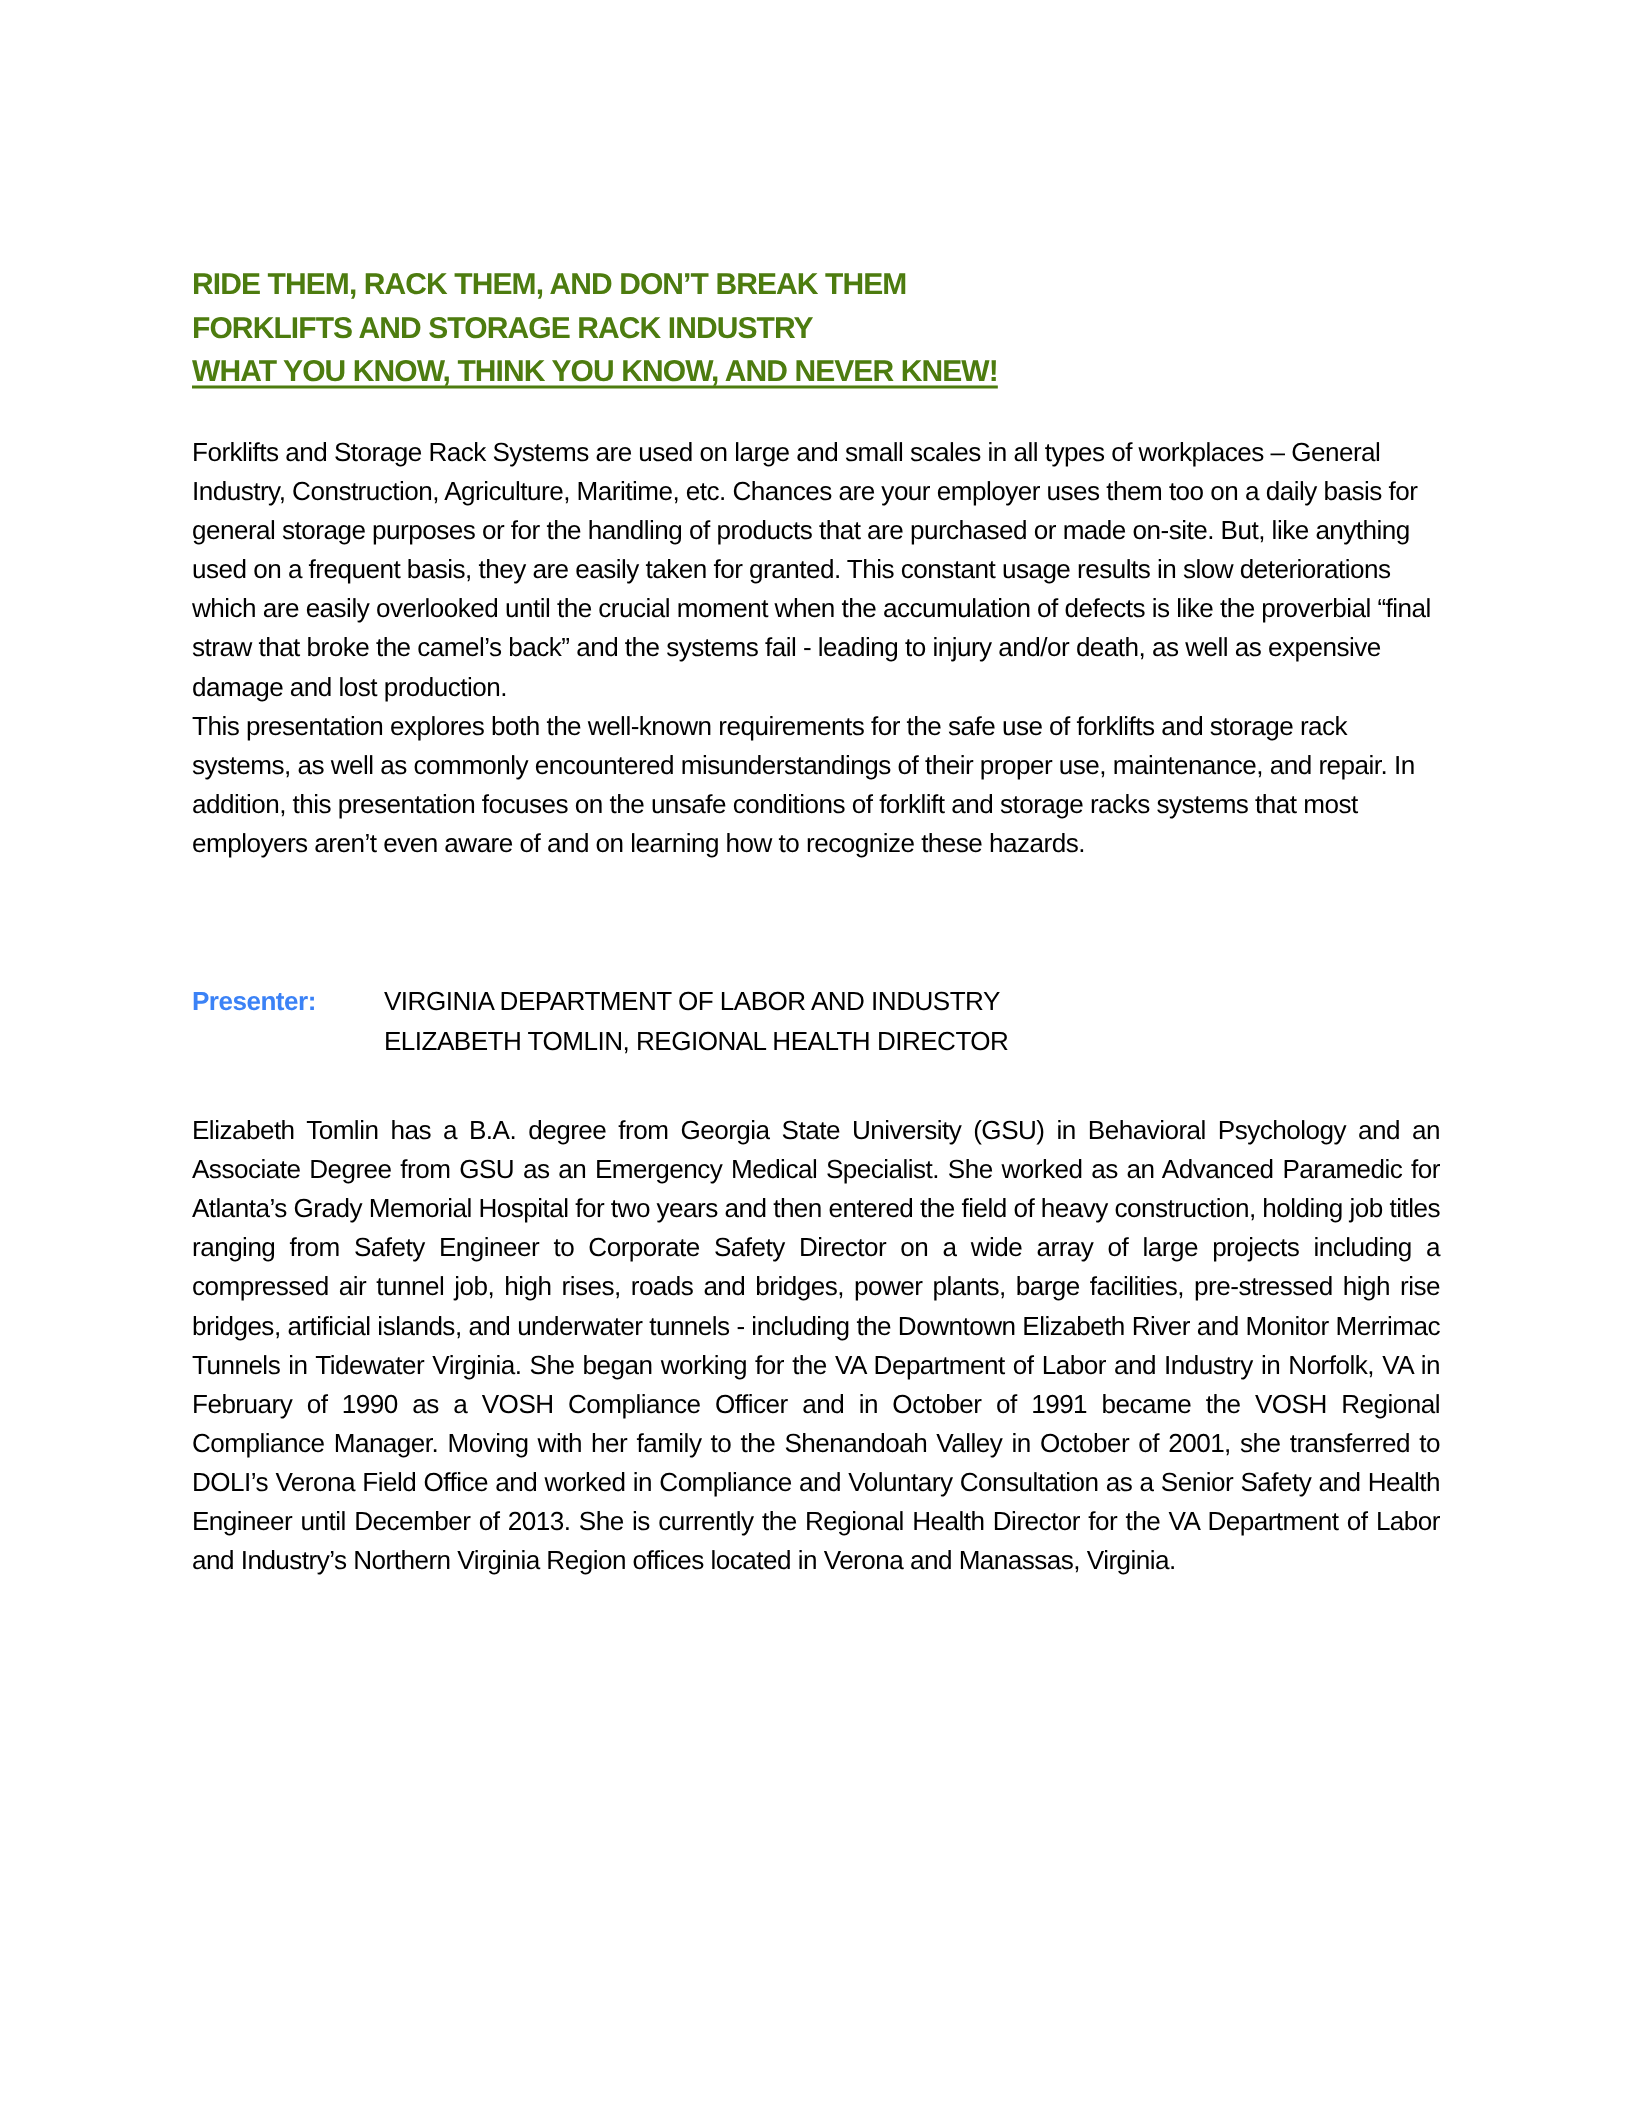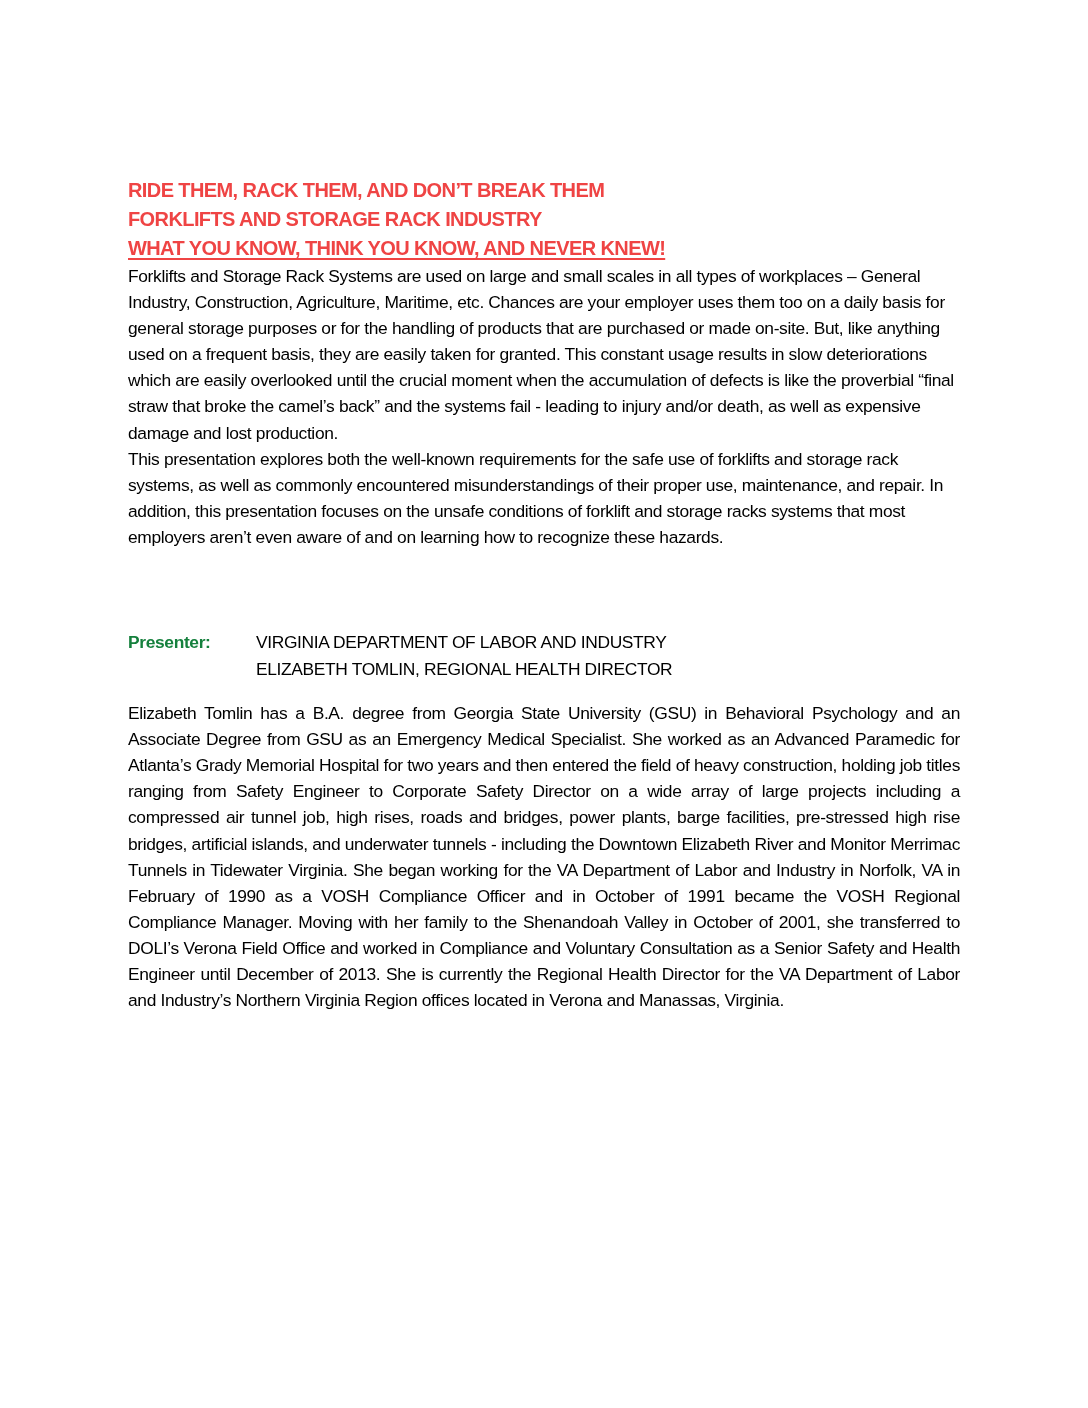--- a/index.html
+++ b/index.html
@@ -19,59 +19,59 @@
       position: absolute;
       left: 128px;
       top: 176px;
       width: 832px;
     }
     .titles {
       margin: 0;
     }
     .title-line {
       display: block;
-      color: #ef4444;
+      color: #4d7c0f;
       font-weight: bold;
       font-size: 20px;
       line-height: 29px;
       letter-spacing: -0.6px;
       white-space: nowrap;
     }
     .title-line.underlined {
       text-decoration: underline;
       text-decoration-thickness: 2px;
       text-underline-offset: 3px;
     }
     .para {
       font-size: 17.4px;
       line-height: 26.1px;
       letter-spacing: -0.35px;
       margin: 0;
     }
-    .intro-1 { }
+    .intro-1 { margin-top: 25px; }
     .intro-2 { }
     .presenter {
       margin-top: 79px;
       display: flex;
       font-size: 17.4px;
       line-height: 27px;
       letter-spacing: -0.35px;
     }
     .presenter-label {
       width: 128px;
-      color: #15803d;
+      color: #3b82f6;
       font-weight: bold;
       flex: 0 0 128px;
     }
     .presenter-info span {
       display: block;
       white-space: nowrap;
     }
     .bio {
-      margin-top: 17px;
+      margin-top: 32px;
       text-align: justify;
       font-size: 17.4px;
       line-height: 26.1px;
       letter-spacing: -0.35px;
     }
   </style>
 </head>
 <body>
 
 <div class="page">

